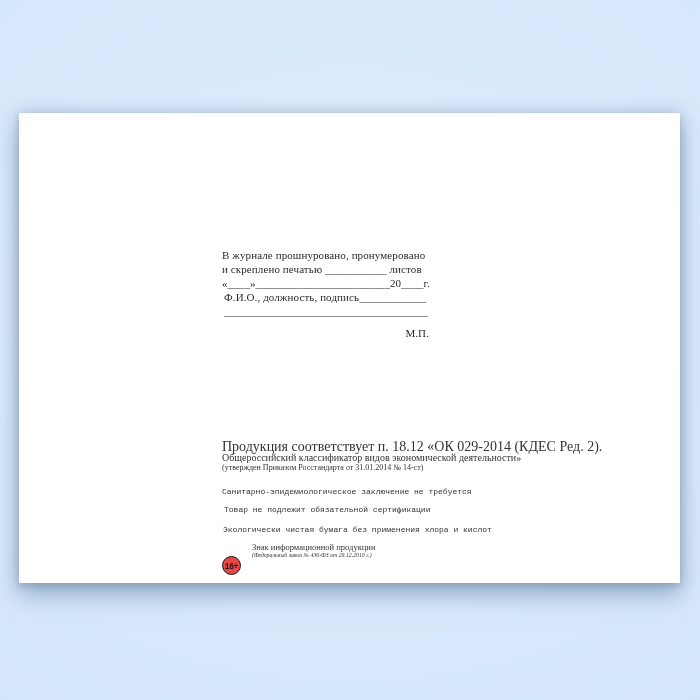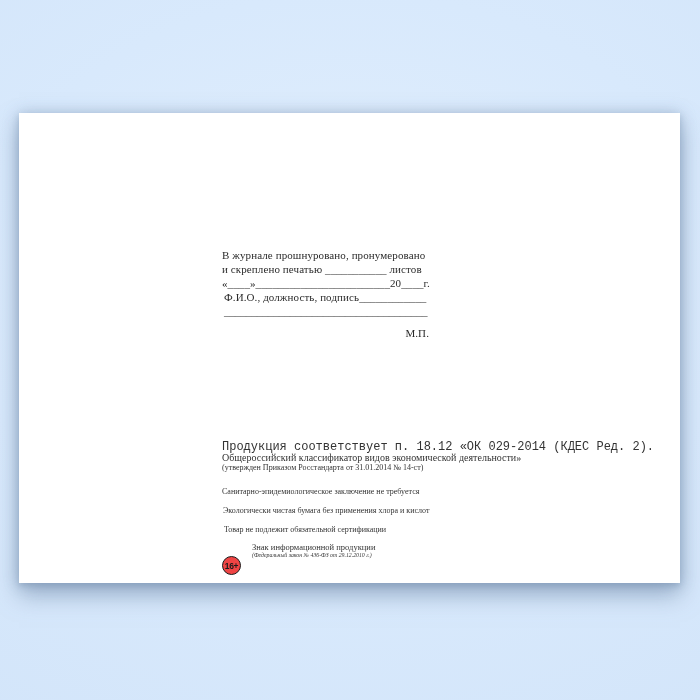--- a/index.html
+++ b/index.html
@@ -54,24 +54,24 @@
 
   
   .info-block {
     position: absolute;
     left: 203px;
     top: 329px;
     width: 285px;
     color: #333333;
   }
   .info-block p { margin: 0; }
-  .cls1 { font-size: 12px; line-height: 10px; white-space: nowrap; font-family: Liberation Mono, monospace; }
+  .cls1 { font-size: 14px; line-height: 10px; white-space: nowrap; }
   .cls2 { font-size: 10px; line-height: 9px; margin-top: 1px !important; white-space: nowrap; }
   .cls3 { font-size: 8px; line-height: 9.5px; margin-top: 1px !important; white-space: nowrap; }
-  .note { font-size: 8px; line-height: 9.5px; white-space: nowrap; }
+  .note { font-size: 8px; line-height: 9.5px; white-space: nowrap; font-family: Liberation Mono, monospace; }
   .note.sanitary { margin-top: 14px !important; }
   .note.cert     { margin-top: 9px  !important; padding-left: 2px; }
   .note.eco      { margin-top: 10px !important; padding-left: 1px; }
 
   .age-row {
     margin-top: 7px;
     display: flex;
     align-items: flex-start;
   }
   .age-badge {
@@ -112,22 +112,22 @@
       <div class="line5">_____________________________________</div>
       <div class="mp">М.П.</div>
     </div>
 
     <div class="info-block">
       <p class="cls1">Продукция соответствует п. 18.12 «ОК 029-2014 (КДЕС Ред. 2).</p>
       <p class="cls2">Общероссийский классификатор видов экономической деятельности»</p>
       <p class="cls3">(утвержден Приказом Росстандарта от 31.01.2014 № 14-ст)</p>
 
       <p class="note sanitary">Санитарно-эпидемиологическое заключение не требуется</p>
+      <p class="note cert">Товар не подлежит обязательной сертификации</p>
       <p class="note eco">Экологически чистая бумага без применения хлора и кислот</p>
-      <p class="note cert">Товар не подлежит обязательной сертификации</p>
 
       <div class="age-row">
         <span class="age-badge">16+</span>
         <div class="age-text">
           <div class="age-title">Знак информационной продукции</div>
           <div class="age-law">(Федеральный закон № 436-ФЗ от 29.12.2010 г.)</div>
         </div>
       </div>
     </div>
 

